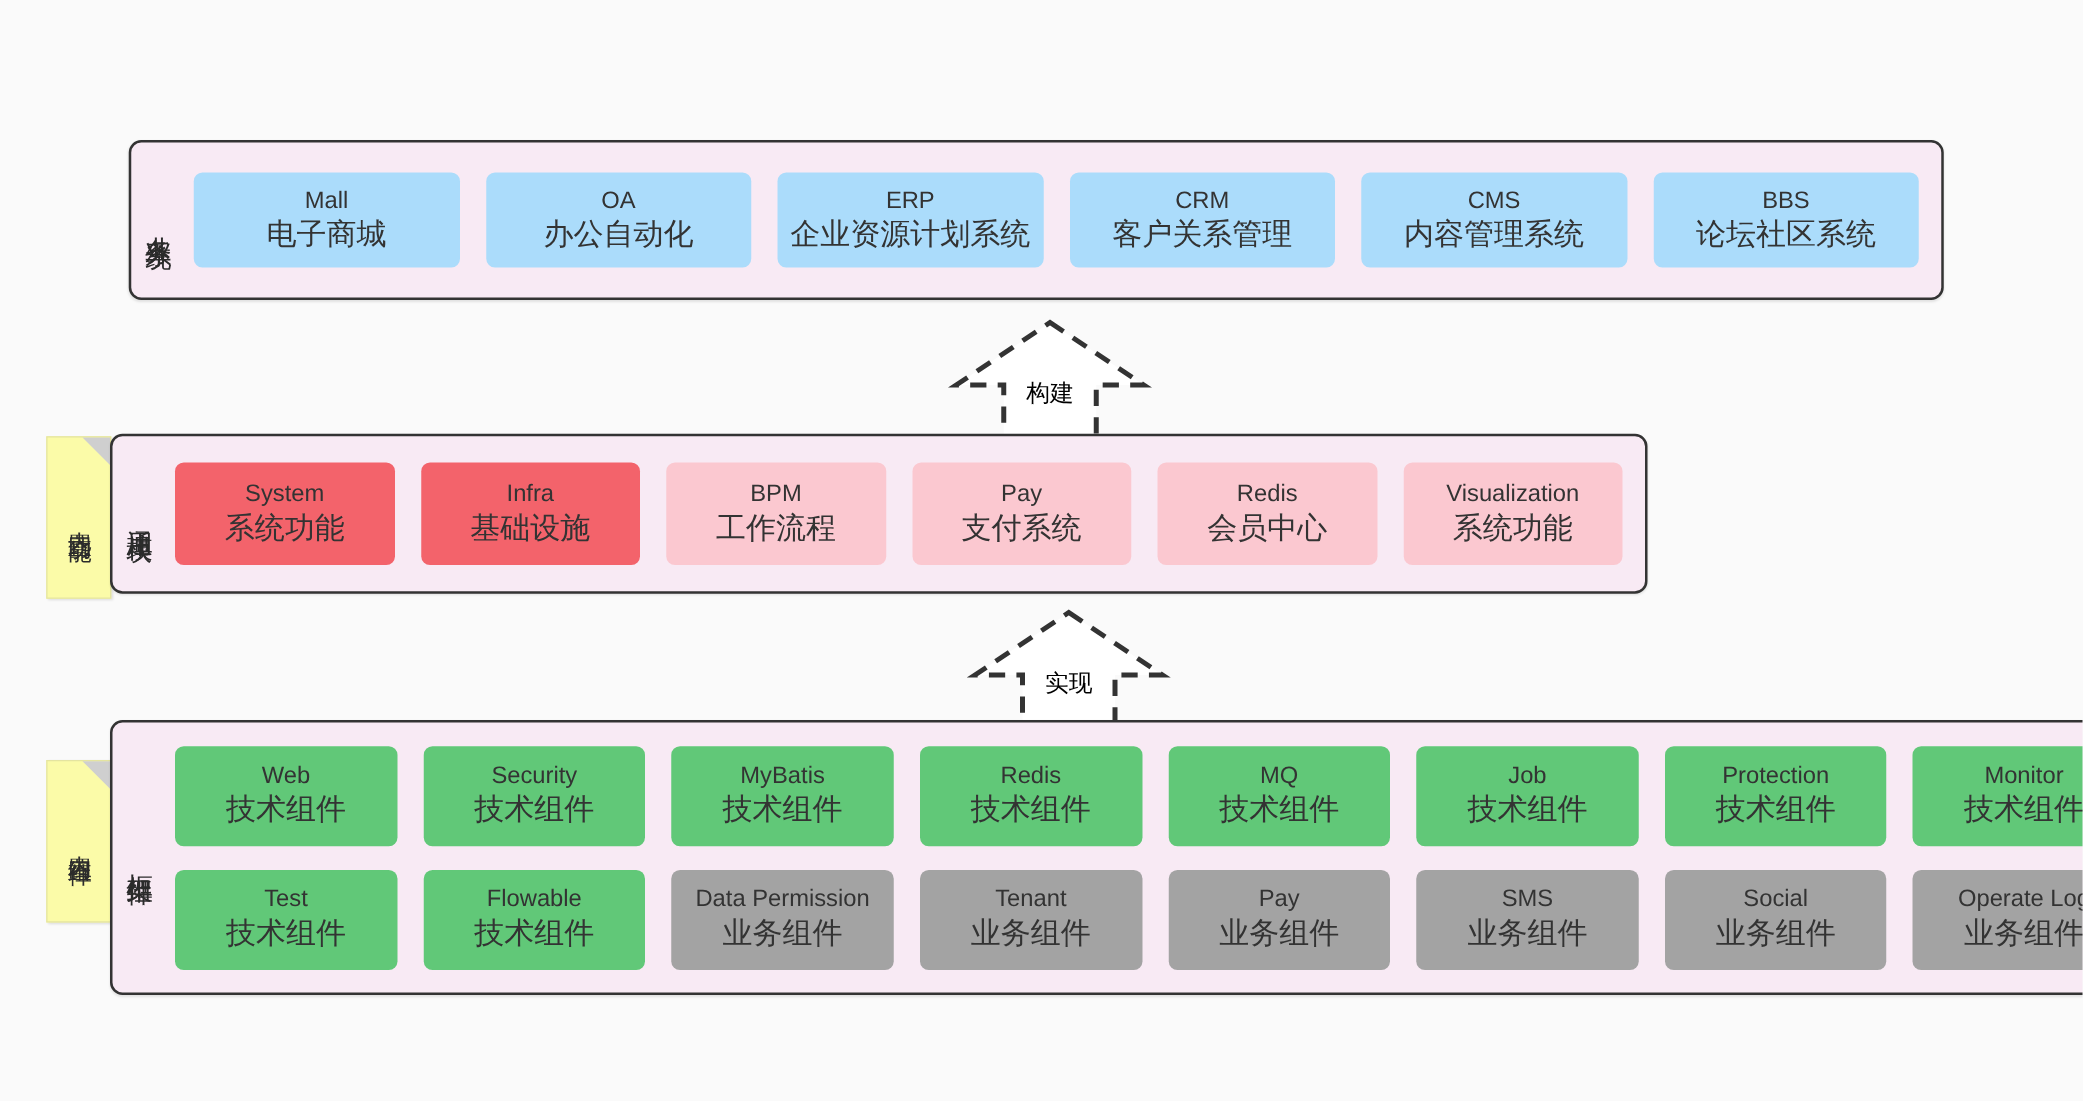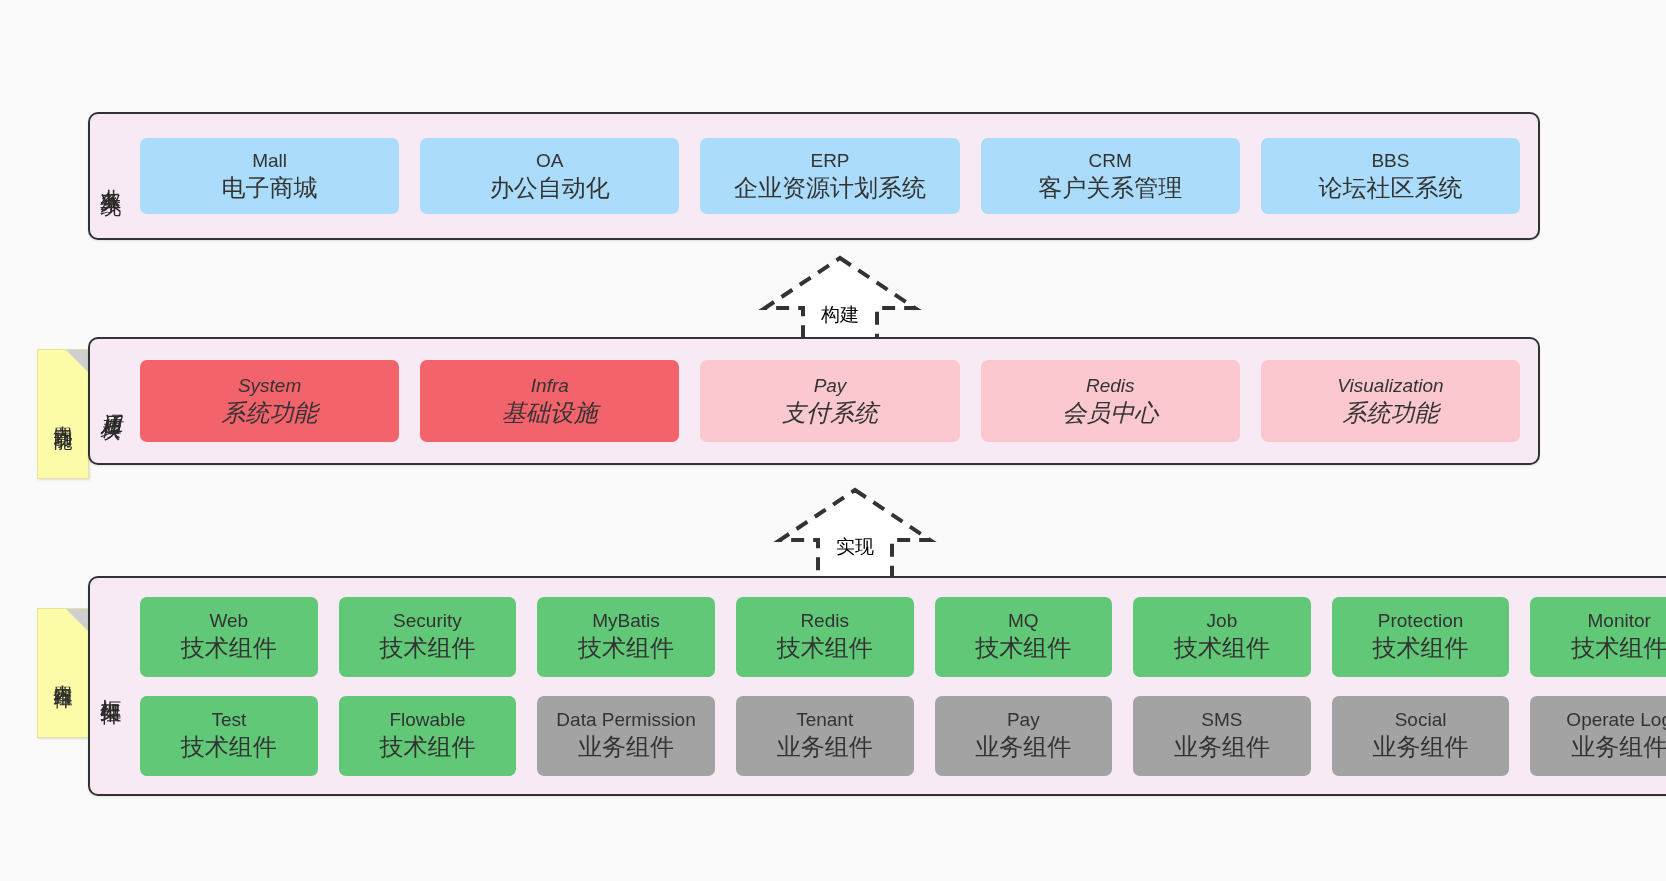--- a/index.html
+++ b/index.html
@@ -81,22 +81,22 @@
   .h-module   .card { height: 82px; }
   .h-frame    .card { height: 80px; }
 
   .sw-blue       { background: #ABDCFB; }
   .sw-red        { background: #F3636B; }
   .sw-pink       { background: #FBC8D0; }
   .sw-green      { background: #61C878; }
   .sw-lightgreen { background: #a3a3a3; }
 
   
-  #layer-business { left: 88px;  top: 112px; width: 1452px; height: 128px; }
-  #layer-module   { left: 88px;  top: 337px; width: 1452px; height: 128px; font-style: italic; }
+  #layer-business { left: 103px;  top: 112px; width: 1452px; height: 128px; }
+  #layer-module   { left: 88px;  top: 347px; width: 1230px; height: 128px; }
   #layer-frame    { left: 88px;  top: 576px; width: 1640px; height: 220px; }
 
   
   .tag {
     position: absolute;
     width: 52px;
     background: #FBFBA8;
     border: 1px solid #E4E4A0;
     display: flex;
     align-items: center;
@@ -162,20 +162,24 @@
         </div>
         <div class="card sw-blue">
           <div class="c-title">ERP</div>
           <div class="c-sub">企业资源计划系统</div>
         </div>
         <div class="card sw-blue">
           <div class="c-title">CRM</div>
           <div class="c-sub">客户关系管理</div>
         </div>
         <div class="card sw-blue">
+          <div class="c-title">CMS</div>
+          <div class="c-sub">内容管理系统</div>
+        </div>
+        <div class="card sw-blue">
           <div class="c-title">BBS</div>
           <div class="c-sub">论坛社区系统</div>
         </div>
       </div>
     </div>
   </div>
 
   <div class="arrow" id="arrow-build">
     <svg width="170" height="110" viewBox="0 0 170 110">
       <path d="M85 8 L160 58 L122 58 L122 104 L48 104 L48 58 L10 58 Z" fill="#FFFFFF" stroke="#333333" stroke-width="4" stroke-dasharray="13,9" stroke-linejoin="miter"></path>
@@ -193,20 +197,24 @@
       <div class="row">
         <div class="card sw-red">
           <div class="c-title">System</div>
           <div class="c-sub">系统功能</div>
         </div>
         <div class="card sw-red">
           <div class="c-title">Infra</div>
           <div class="c-sub">基础设施</div>
         </div>
         <div class="card sw-pink">
+          <div class="c-title">BPM</div>
+          <div class="c-sub">工作流程</div>
+        </div>
+        <div class="card sw-pink">
           <div class="c-title">Pay</div>
           <div class="c-sub">支付系统</div>
         </div>
         <div class="card sw-pink">
           <div class="c-title">Redis</div>
           <div class="c-sub">会员中心</div>
         </div>
         <div class="card sw-pink">
           <div class="c-title">Visualization</div>
           <div class="c-sub">系统功能</div>

